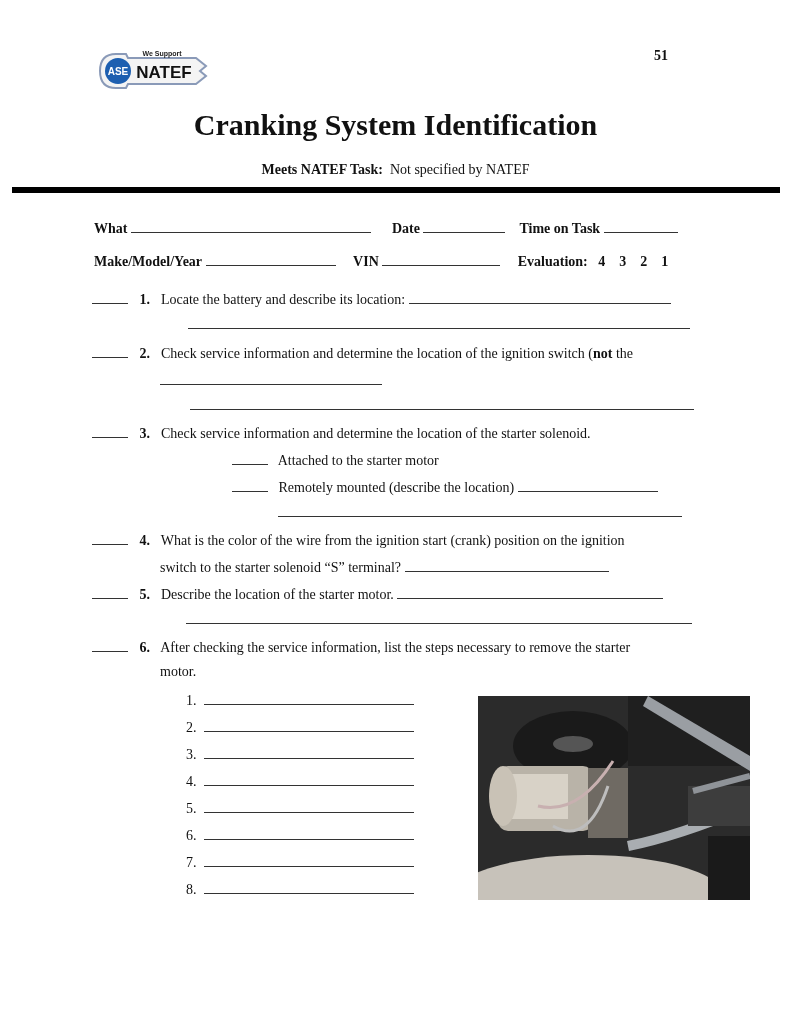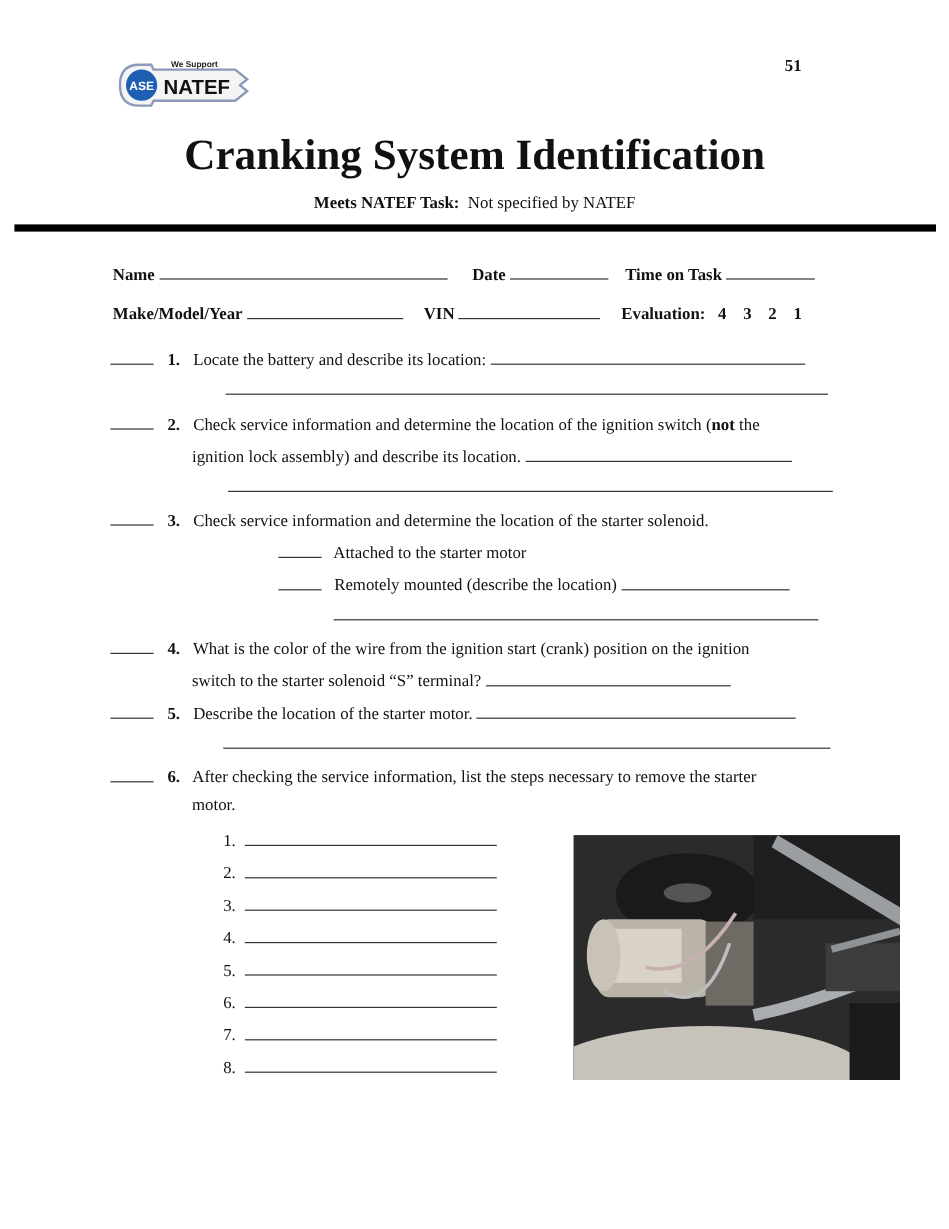--- a/index.html
+++ b/index.html
@@ -1,21 +1,21 @@
 <!DOCTYPE html>
 <html><head>
 <meta charset="utf-8">
 <style>
   html, body { margin: 0; padding: 0; background: #ffffff; }
   body { width: 791px; height: 1024px; position: relative; overflow: hidden;
          font-family: "Liberation Serif", "DejaVu Serif", serif; color: #111; }
   .abs { position: absolute; }
   .page-num { left: 654px; top: 48px; font-size: 14px; font-weight: bold; }
   .logo { left: 96px; top: 46px; width: 118px; height: 50px; text-align: right; }
-  .title { left: 0; width: 791px; top: 108px; text-align: center; font-size: 36px; font-weight: bold; }
+  .title { left: 0; width: 791px; top: 108px; text-align: center; font-size: 30px; font-weight: bold; }
   .meets { left: 0; width: 791px; top: 162px; text-align: center; font-size: 14px; }
   .meets b { font-weight: bold; }
   .rule { left: 12px; top: 187px; width: 768px; height: 6px; background: #000; }
   .line { display: inline-block; border-bottom: 1px solid #333; height: 14px; vertical-align: baseline; }
   .row { font-size: 14px; white-space: nowrap; }
   .bold { font-weight: bold; }
   .blank { display: inline-block; border-bottom: 1px solid #333; width: 36px; height: 14px; }
   .num { font-weight: bold; display: inline-block; width: 18px; }
   .hline { height: 0; border-bottom: 1px solid #333; }
   .photo { left: 478px; top: 696px; width: 272px; height: 204px; background: #2a2a2a; overflow: hidden; }
@@ -38,21 +38,21 @@
 <div class="abs title">Cranking System Identification</div>
 
 <div class="abs meets">
   <b>Meets NATEF Task:</b>&nbsp;
   <span>Not specified by NATEF</span>
 </div>
 
 <div class="abs rule"></div>
 
 <div class="abs row" style="left:94px; top:218px;">
-  <span class="bold">Name</span>
+  <span class="bold">What</span>
   <span class="line" style="width:240px;"></span>
   &nbsp;&nbsp;&nbsp;&nbsp;
   <span class="bold">Date</span>
   <span class="line" style="width:82px;"></span>
   &nbsp;&nbsp;
   <span class="bold">Time on Task</span>
   <span class="line" style="width:74px;"></span>
 </div>
 
 <div class="abs row" style="left:94px; top:251px;">
@@ -77,21 +77,20 @@
   <span class="line" style="width:262px;"></span>
 </div>
 <div class="abs hline" style="left:188px; top:328px; width:502px;"></div>
 
 <div class="abs row" style="left:92px; top:343px;">
   <span class="blank"></span>
   <span class="num" style="margin-left:8px;">2.</span>
   <span>Check service information and determine the location of the ignition switch (</span><b>not</b><span> the</span>
 </div>
 <div class="abs row" style="left:160px; top:370px;">
-  <span>ignition lock assembly) and describe its location.</span>
   <span class="line" style="width:222px;"></span>
 </div>
 <div class="abs hline" style="left:190px; top:409px; width:504px;"></div>
 
 <div class="abs row" style="left:92px; top:423px;">
   <span class="blank"></span>
   <span class="num" style="margin-left:8px;">3.</span>
   <span>Check service information and determine the location of the starter solenoid.</span>
 </div>
 <div class="abs row" style="left:232px; top:450px;font-family:Liberation Serif, serif;">

